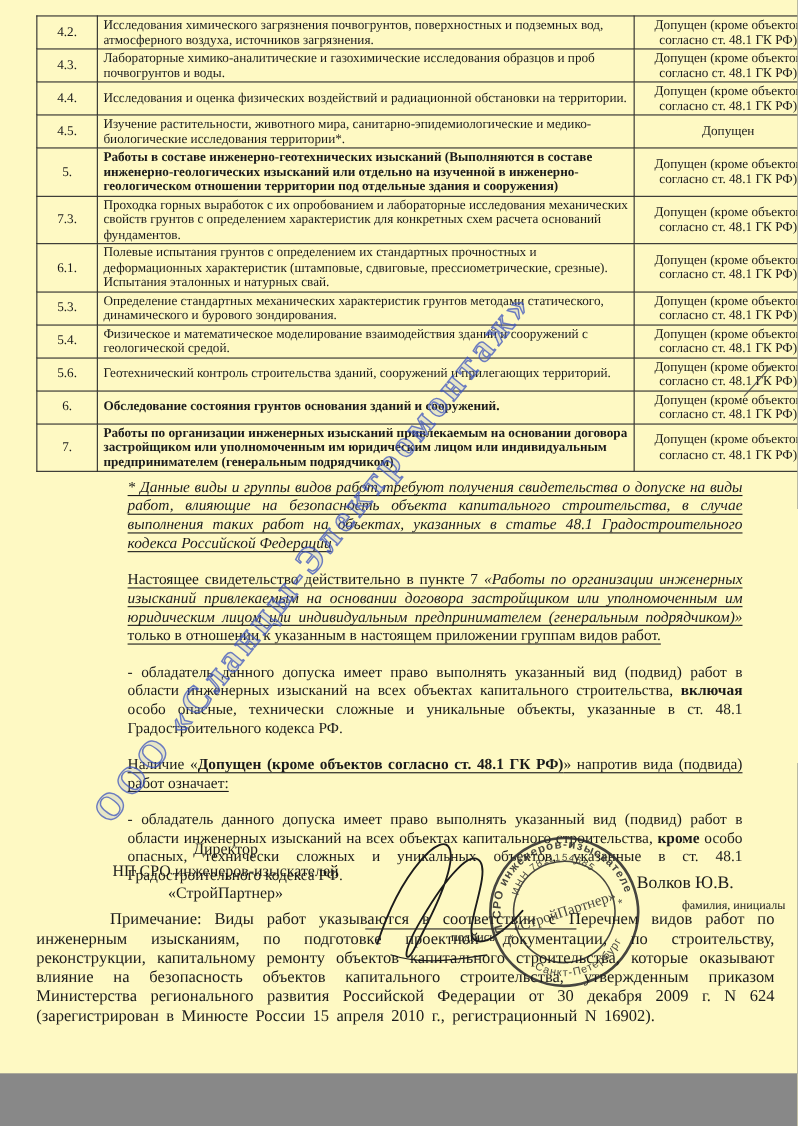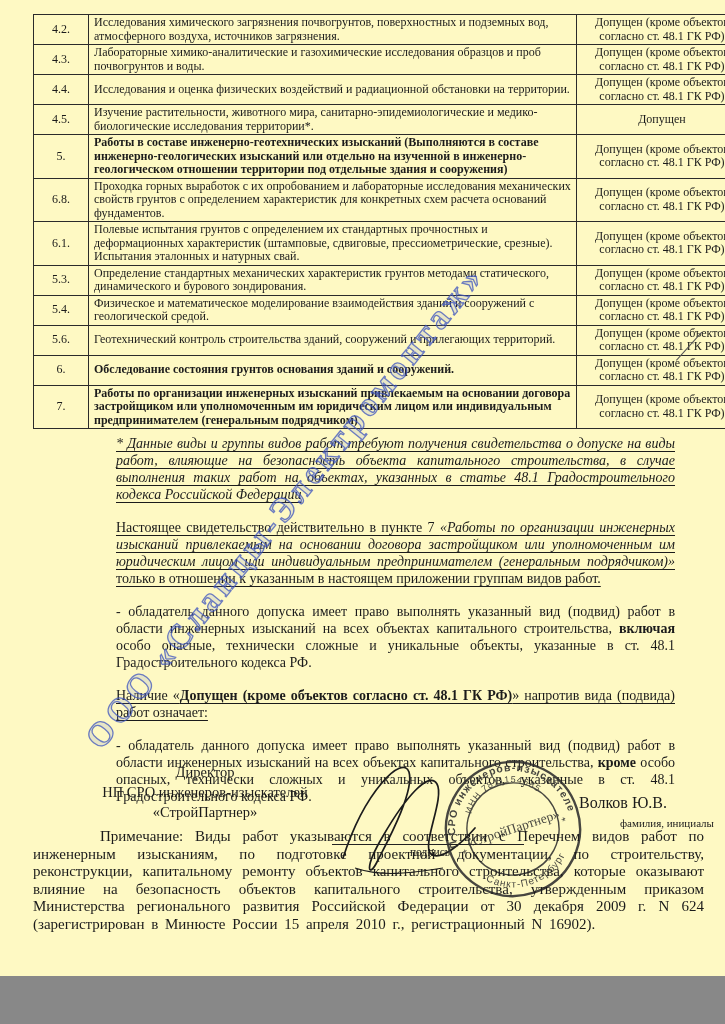--- a/index.html
+++ b/index.html
@@ -85,21 +85,21 @@
             <td class="c-num">4.5.</td>
             <td class="c-desc">Изучение растительности, животного мира, санитарно-эпидемиологические и медико-биологические исследования территории*.</td>
             <td class="c-status">Допущен</td>
           </tr>
           <tr class="bold">
             <td class="c-num">5.</td>
             <td class="c-desc">Работы в составе инженерно-геотехнических изысканий (Выполняются в составе инженерно-геологических изысканий или отдельно на изученной в инженерно-геологическом отношении территории под отдельные здания и сооружения)</td>
             <td class="c-status">Допущен (кроме объектов согласно ст. 48.1 ГК РФ)</td>
           </tr>
           <tr>
-            <td class="c-num">6.8.</td>
+            <td class="c-num">7.3.</td>
             <td class="c-desc">Проходка горных выработок с их опробованием и лабораторные исследования механических свойств грунтов с определением характеристик для конкретных схем расчета оснований фундаментов.</td>
             <td class="c-status">Допущен (кроме объектов согласно ст. 48.1 ГК РФ)</td>
           </tr>
           <tr>
             <td class="c-num">6.1.</td>
             <td class="c-desc">Полевые испытания грунтов с определением их стандартных прочностных и деформационных характеристик (штамповые, сдвиговые, прессиометрические, срезные). Испытания эталонных и натурных свай.</td>
             <td class="c-status">Допущен (кроме объектов согласно ст. 48.1 ГК РФ)</td>
           </tr>
           <tr>
             <td class="c-num">5.3.</td>

